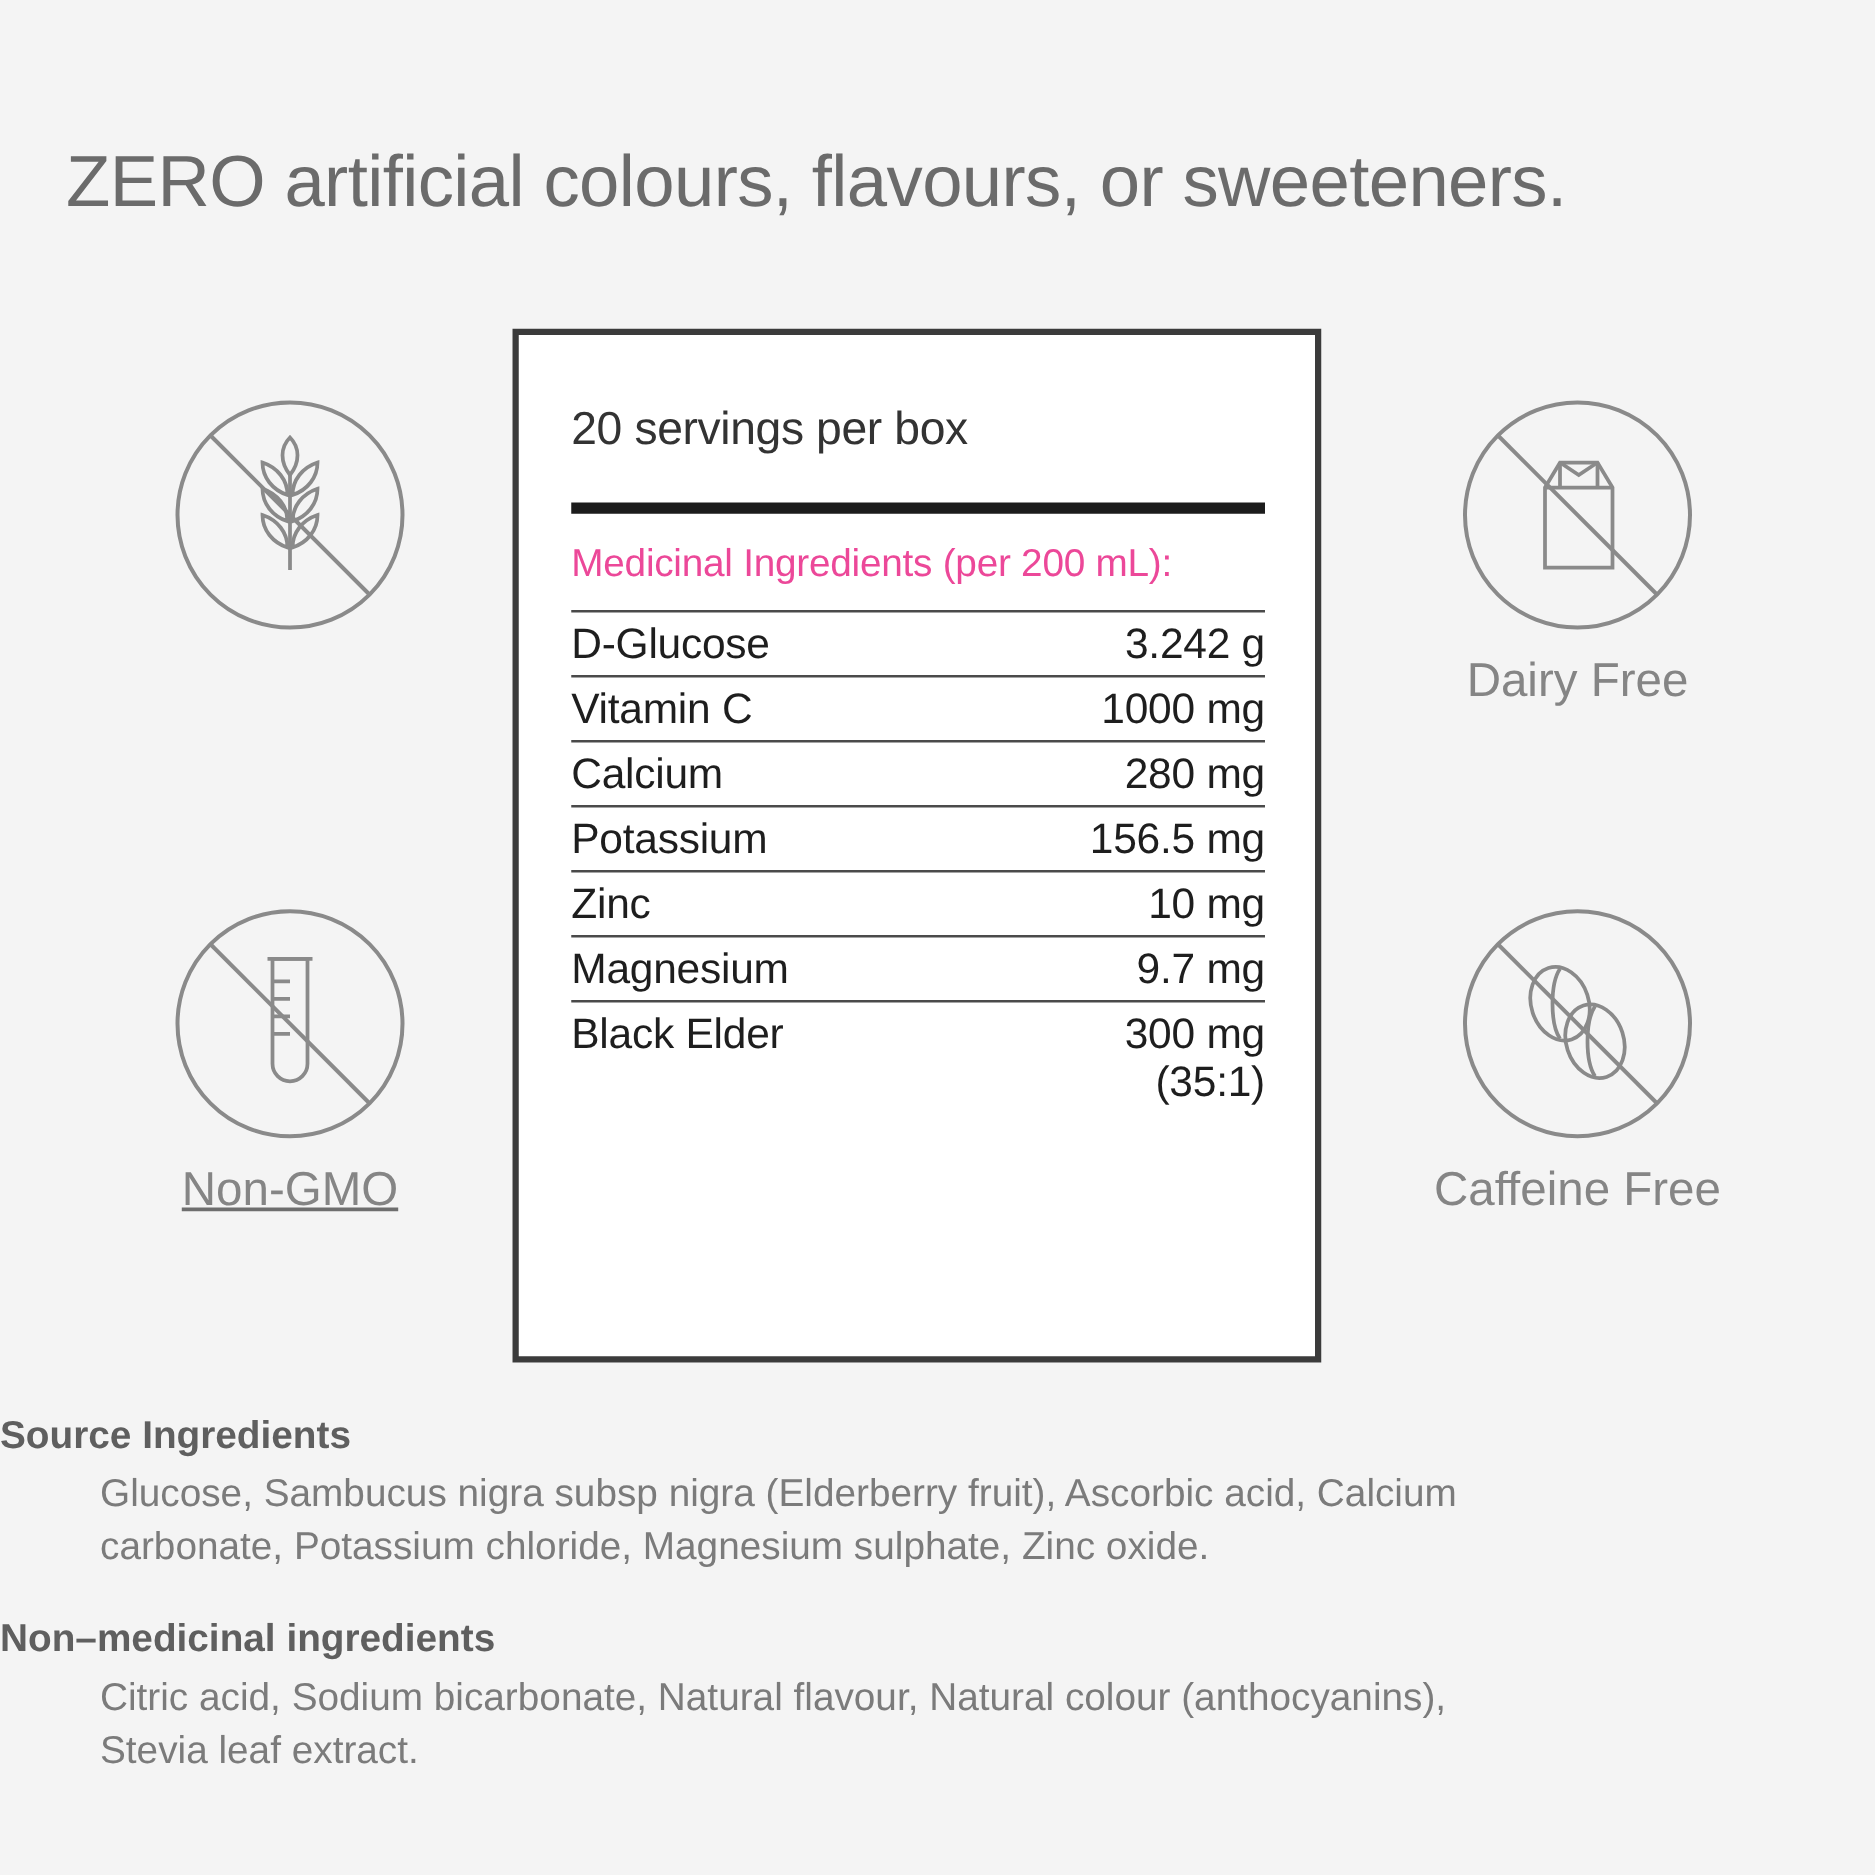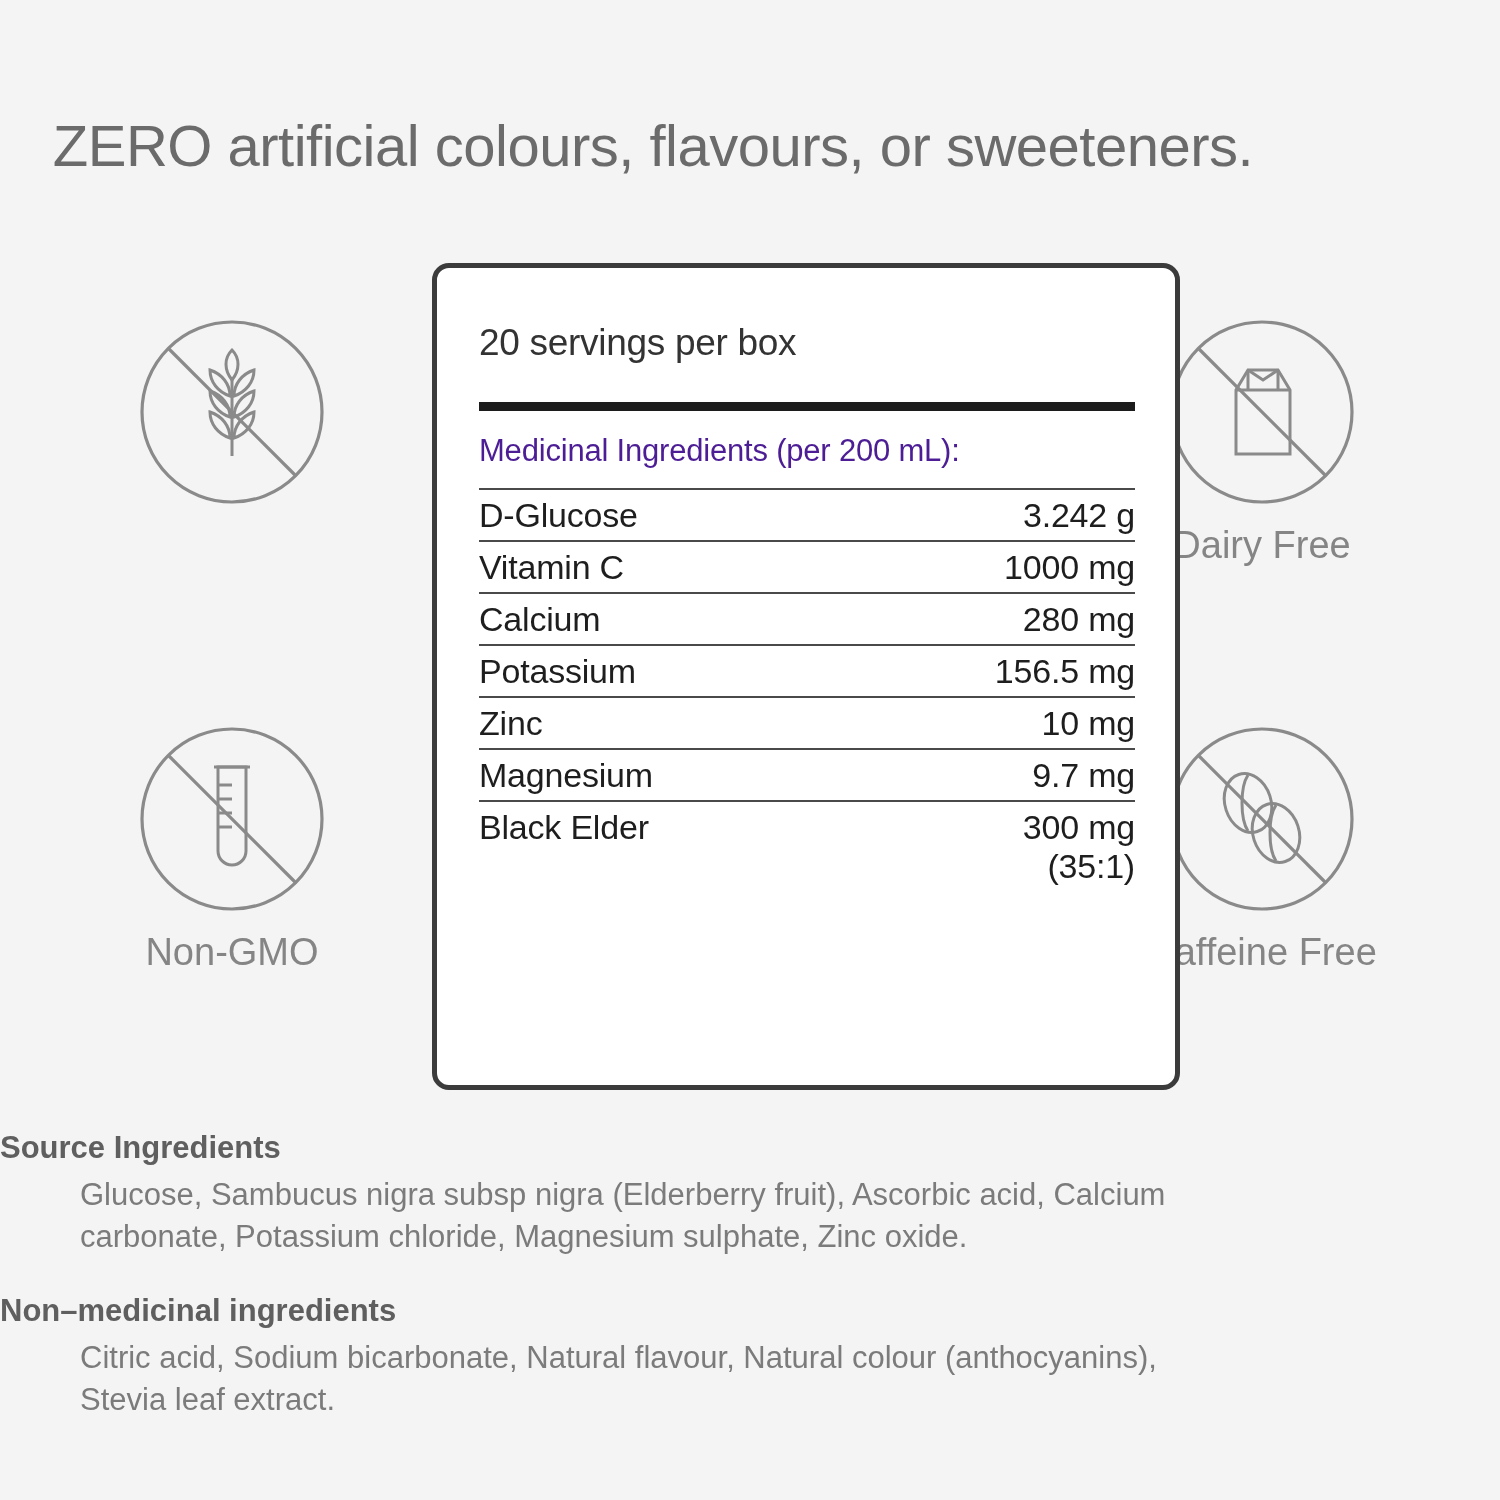--- a/index.html
+++ b/index.html
@@ -44,36 +44,35 @@
   }
   .badge-icon-wrap svg { display: block; }
   .badge-label {
     margin-top: 18px;
     font-size: 38px;
     color: #858585;
     white-space: nowrap;
   }
 
   .badge-gluten   { left: 82px;  top: 318px; }
-  .badge-nongmo   { left: 82px;  top: 725px; }
+  .badge-nongmo   { left: 82px;  top: 725px; text-decoration: underline; }
   .badge-dairy    { left: 1112px; top: 318px; }
   .badge-caffeine { left: 1112px; top: 725px; }
 
   
   .panel {
     position: absolute;
     left: 410px;
     top: 263px;
-    width: 748px;
+    width: 647px;
     height: 827px;
     background: #ffffff;
     border: 5px solid #3b3b3b;
-    border-radius: 17px;
+    border-radius: 0;
     padding: 30px 40px 0 42px;
-    margin-left: 22px;
   }
   .serv-line1 {
     font-size: 37px;
     color: #333;
     margin-top: 24px;
     letter-spacing: -0.3px;
   }
   .serv-line2 {
     font-size: 37px;
     font-weight: bold;
@@ -82,21 +81,21 @@
     line-height: 1.28;
     letter-spacing: -0.3px;
   }
   .thick-rule {
     height: 9px;
     background: #1c1c1c;
     margin-top: 38px;
   }
   .med-head {
     font-size: 31px;
-    color: #4c1d95;
+    color: #ec4899;
     margin-top: 22px;
     letter-spacing: -0.2px;
   }
   table.ing {
     width: 100%;
     border-collapse: collapse;
     margin-top: 19px;
   }
   table.ing td {
     border-top: 2px solid #4a4a4a;

